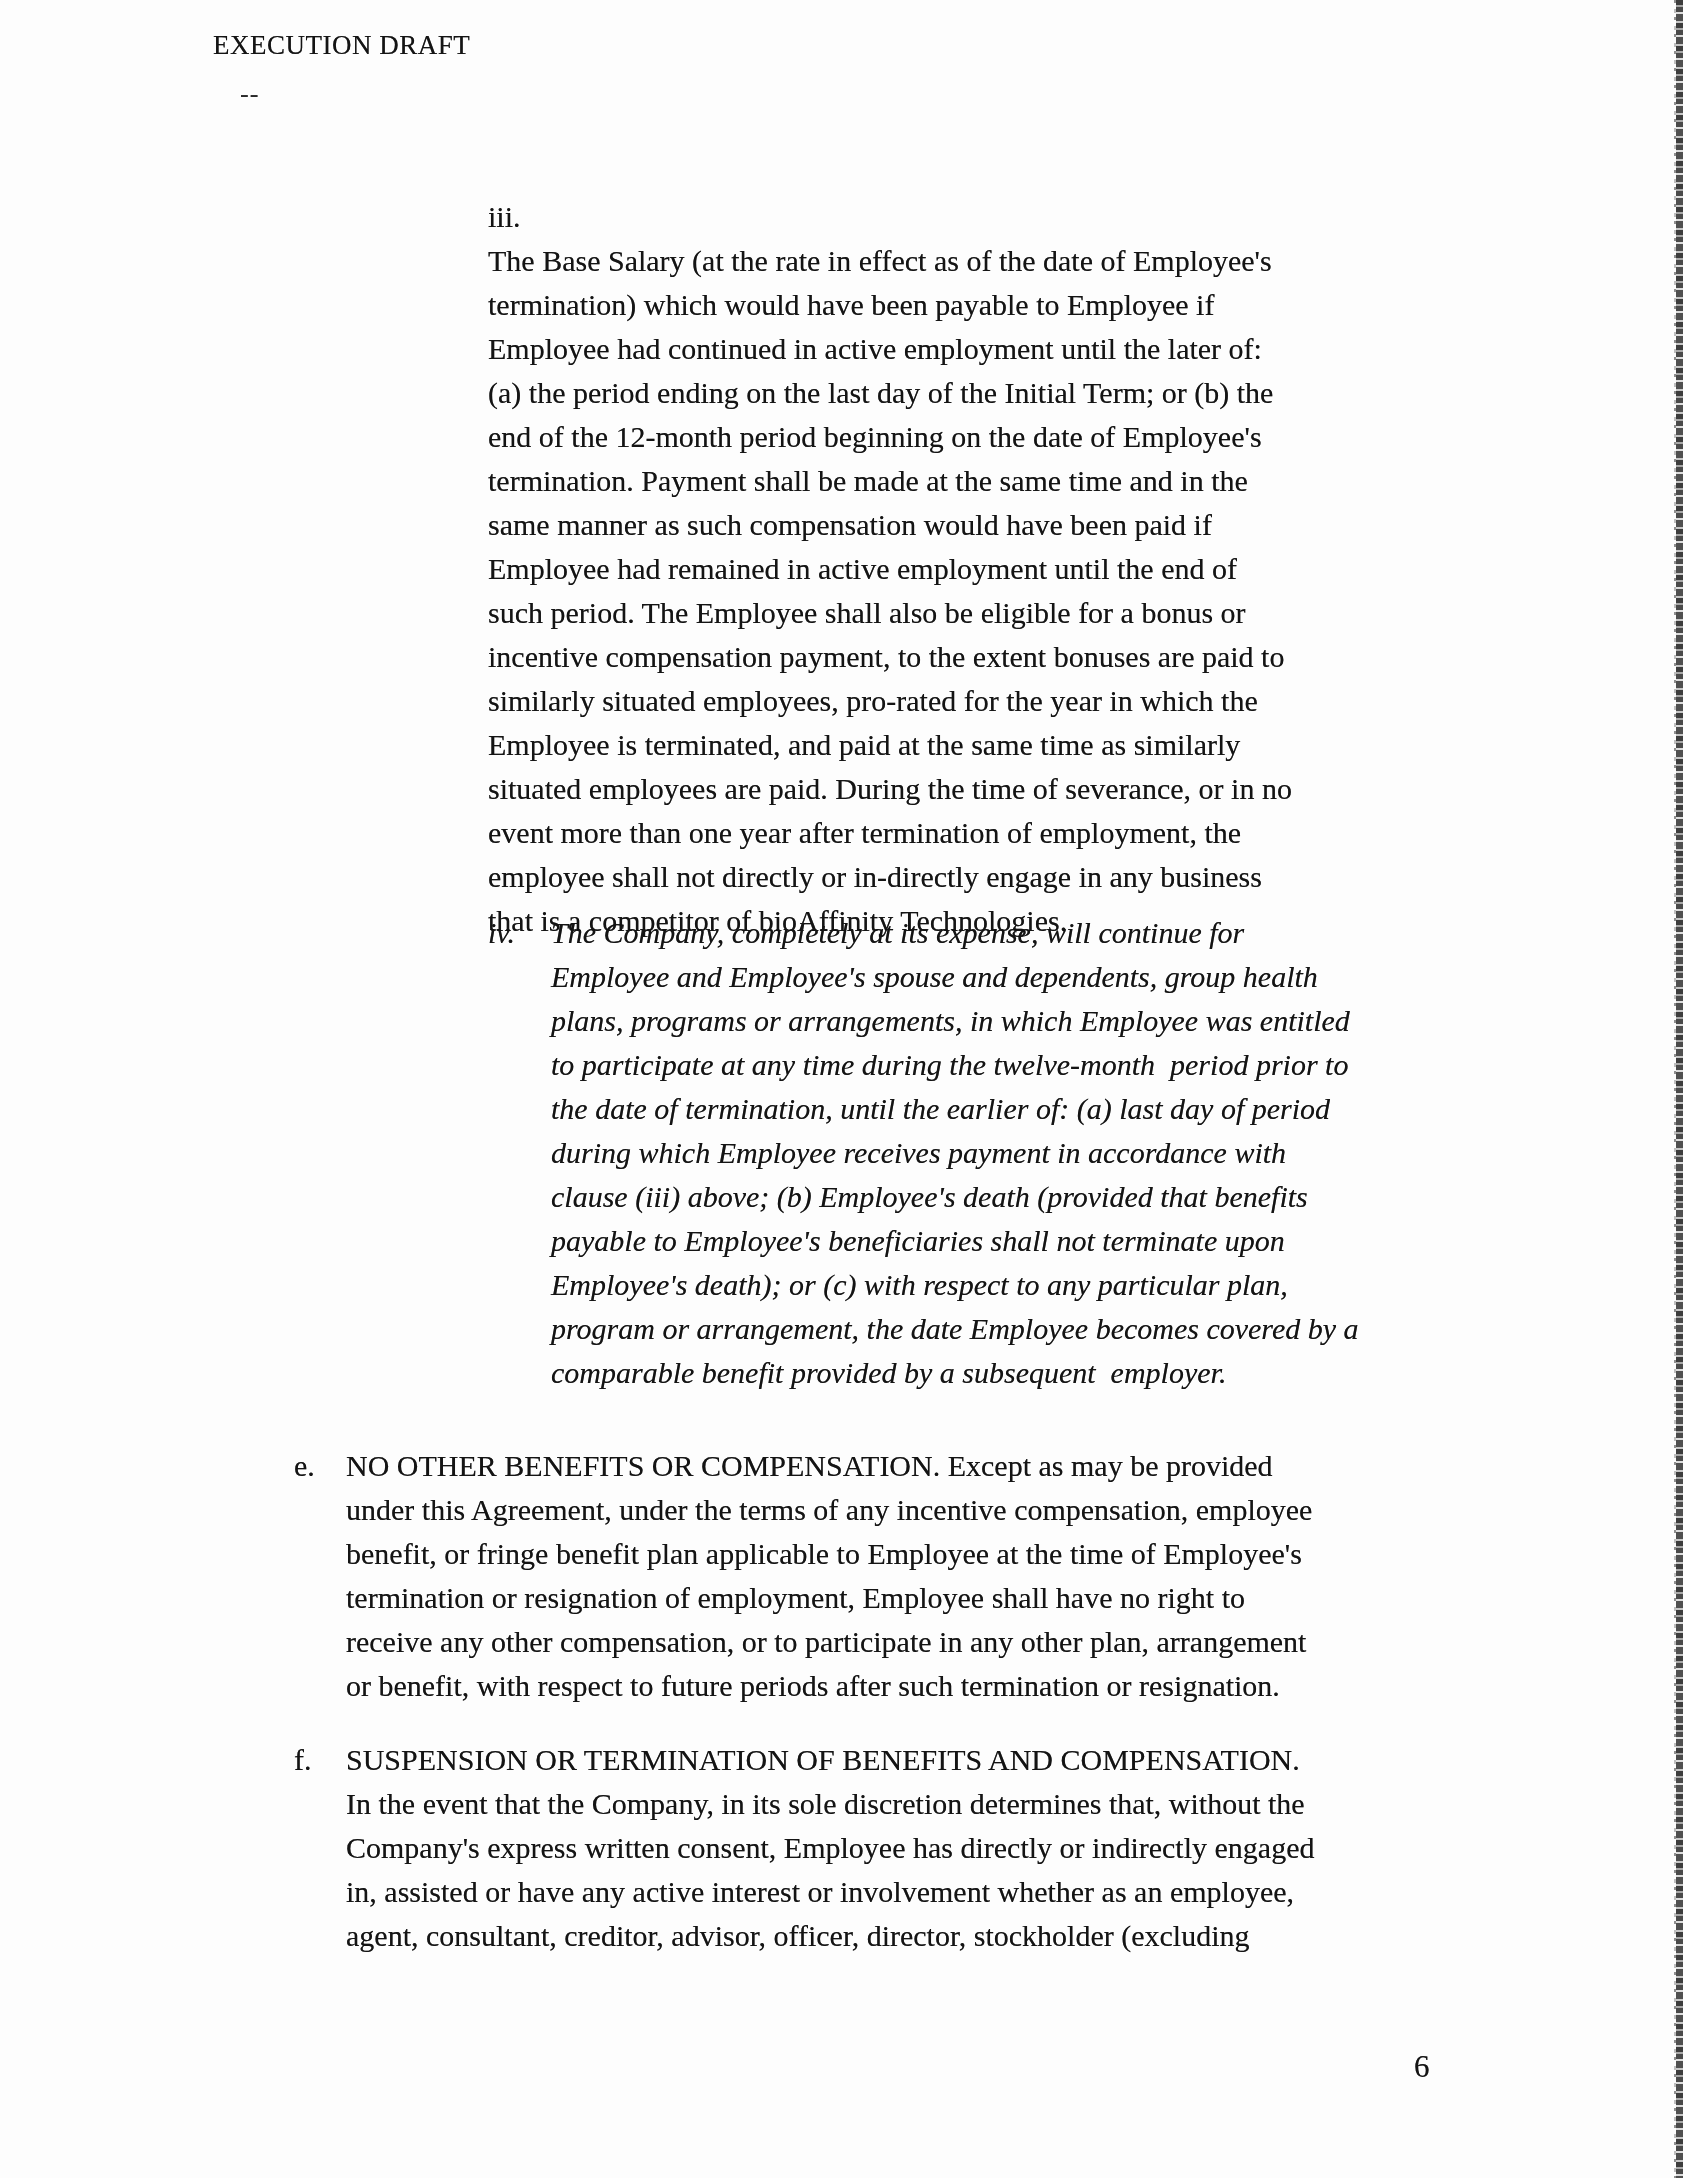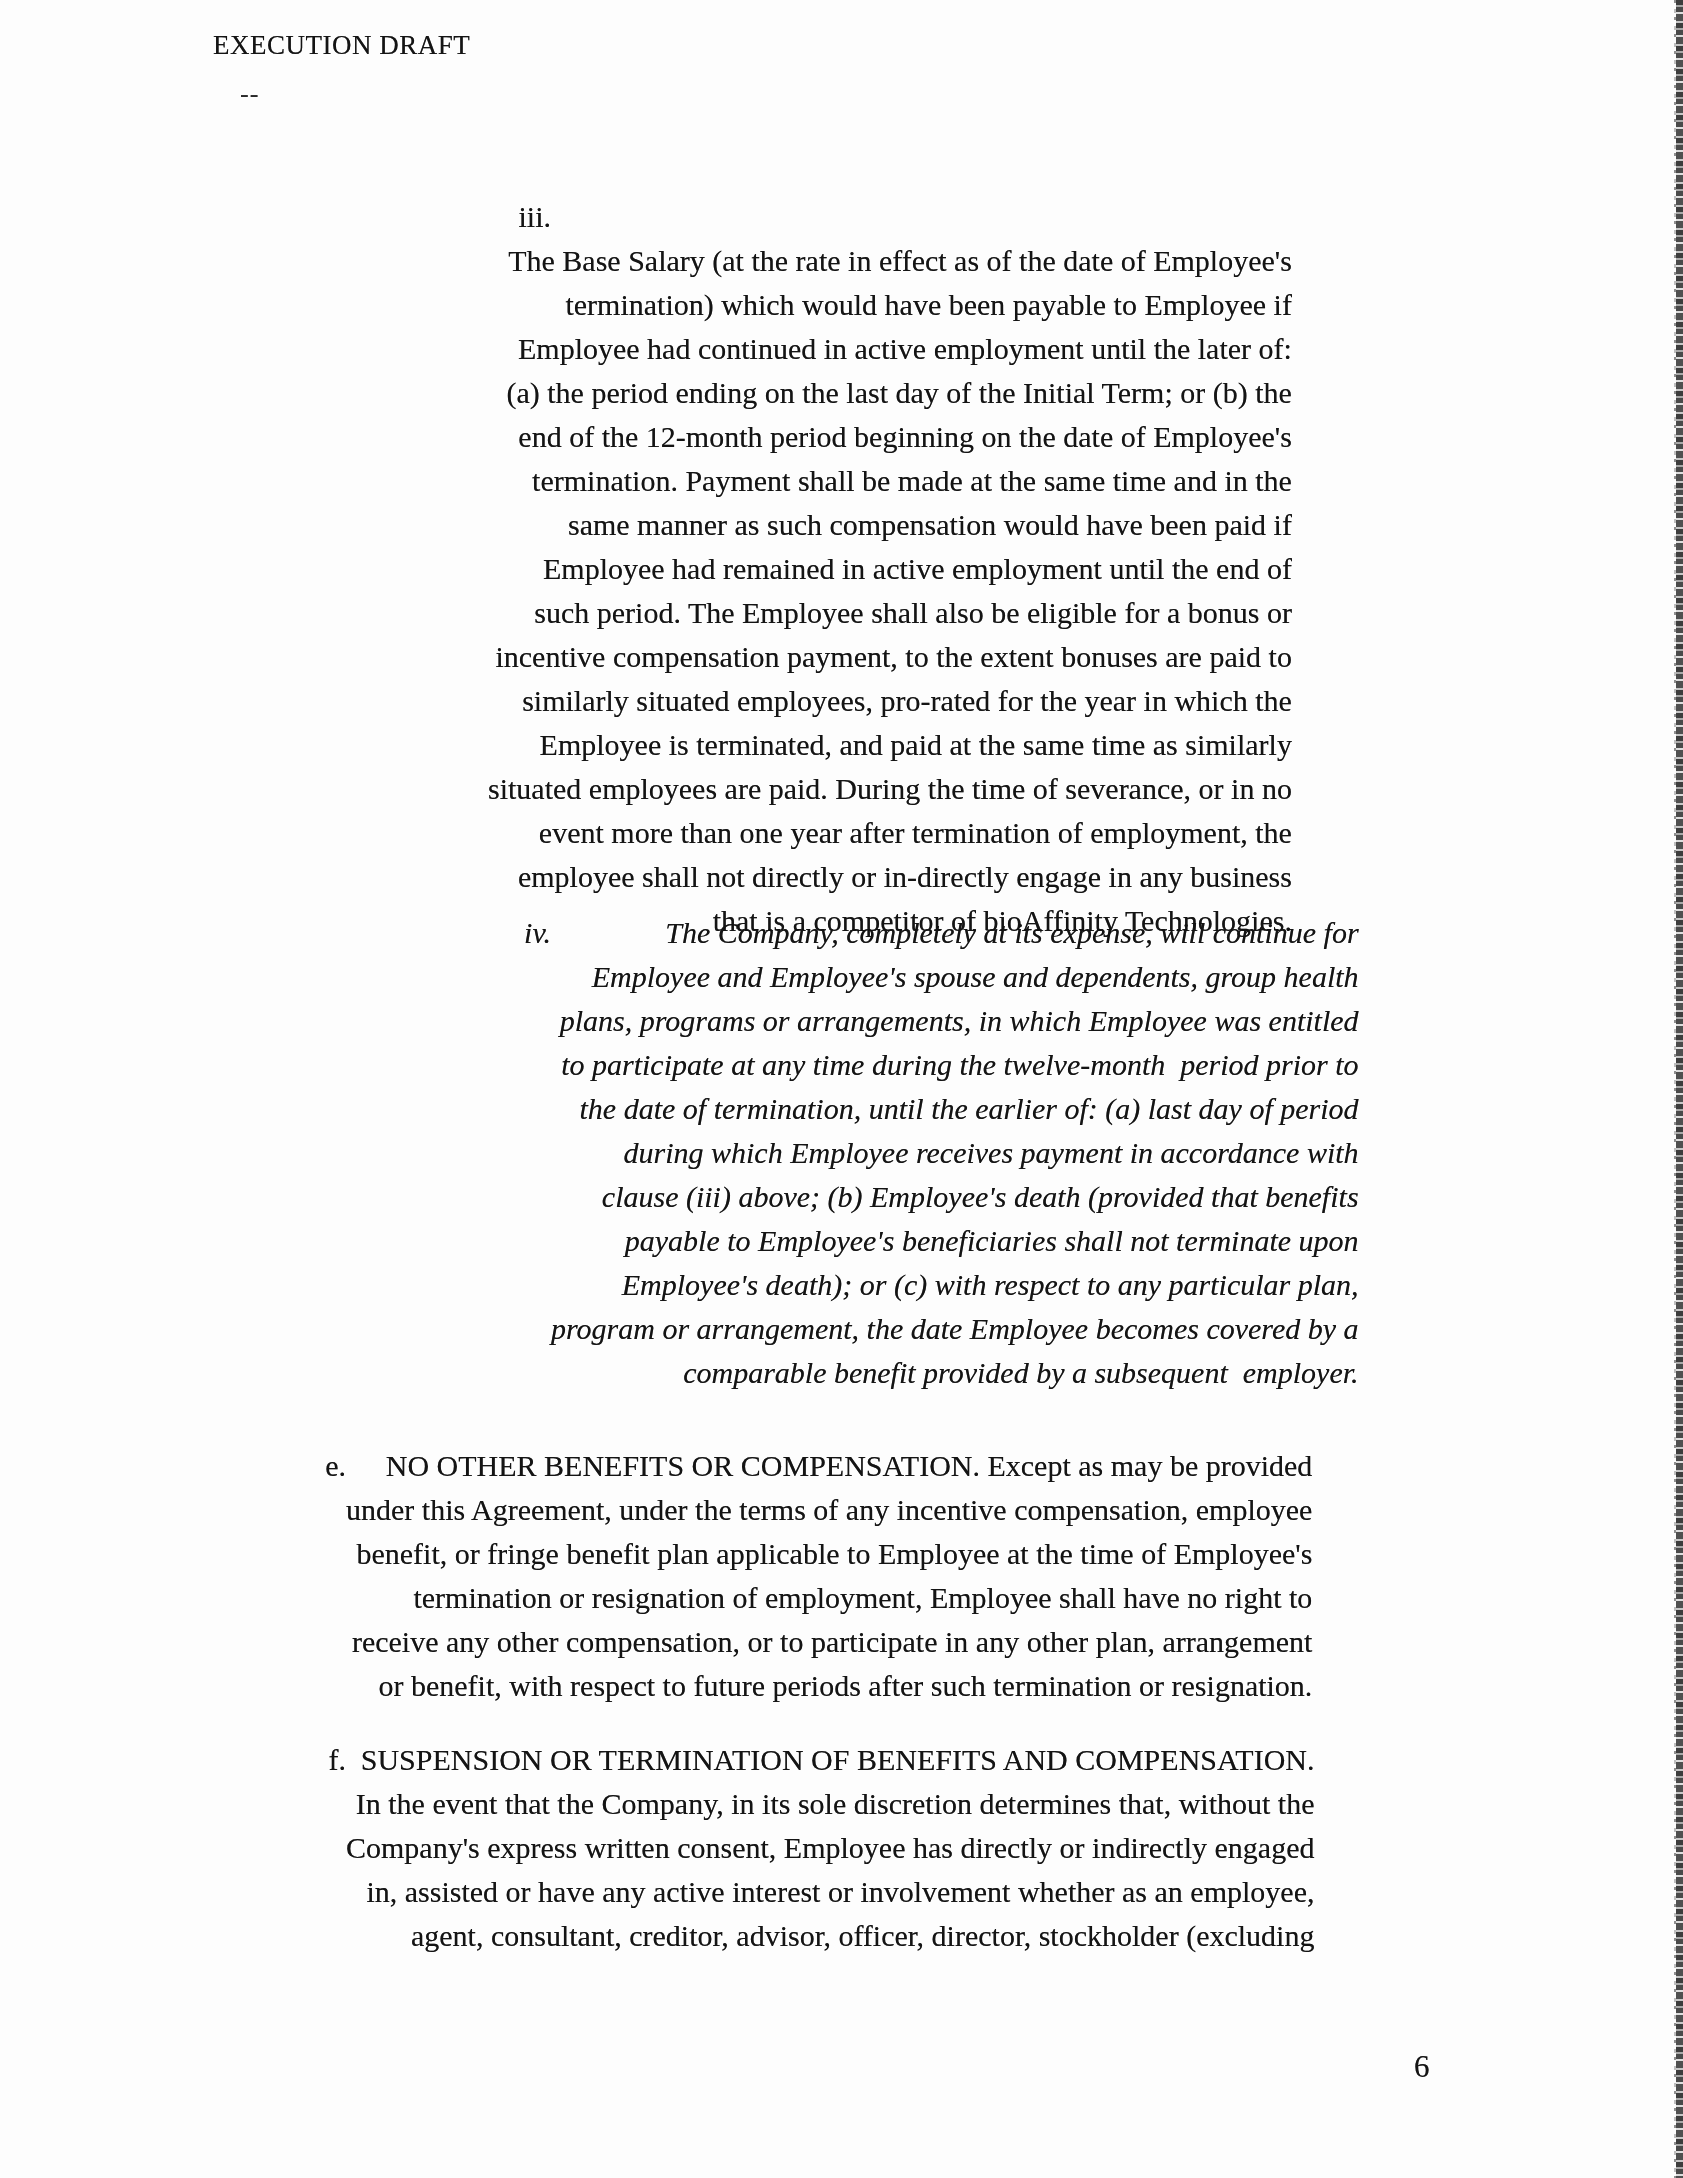--- a/index.html
+++ b/index.html
@@ -9,21 +9,20 @@
   }
   .page {
     position: relative;
     width: 1683px;
     height: 2178px;
     background: #fdfdfd;
     font-family: "Liberation Serif", "DejaVu Serif", serif;
     color: #141414;
     overflow: hidden;
     text-shadow: 0 0 0.5px rgba(0,0,0,0.55);
-    text-align: right;
   }
   .doc-header {
     position: absolute;
     left: 213px;
     top: 30px;
     font-size: 27px;
     letter-spacing: 0.5px;
     white-space: pre;
   }
   .header-mark {

